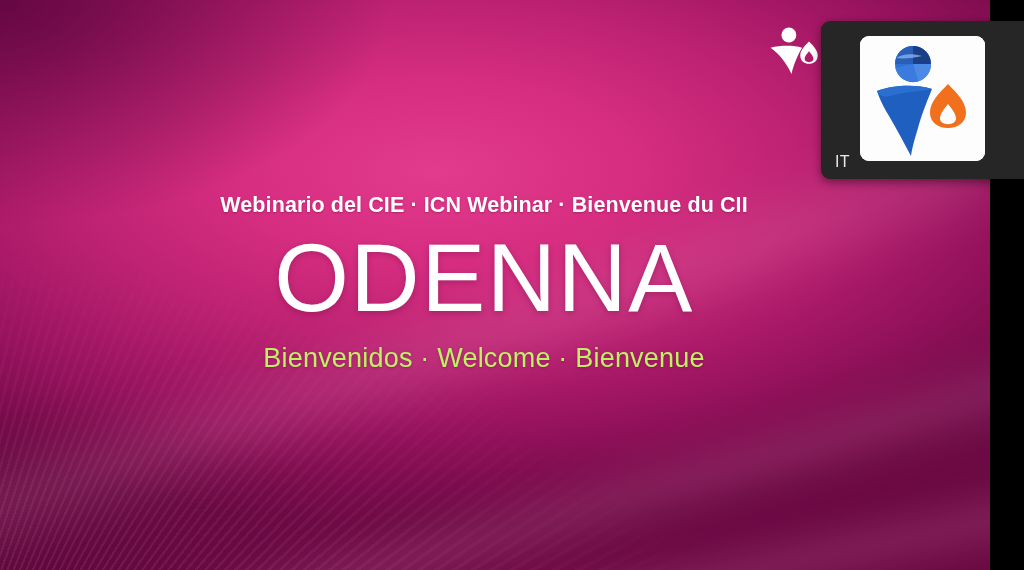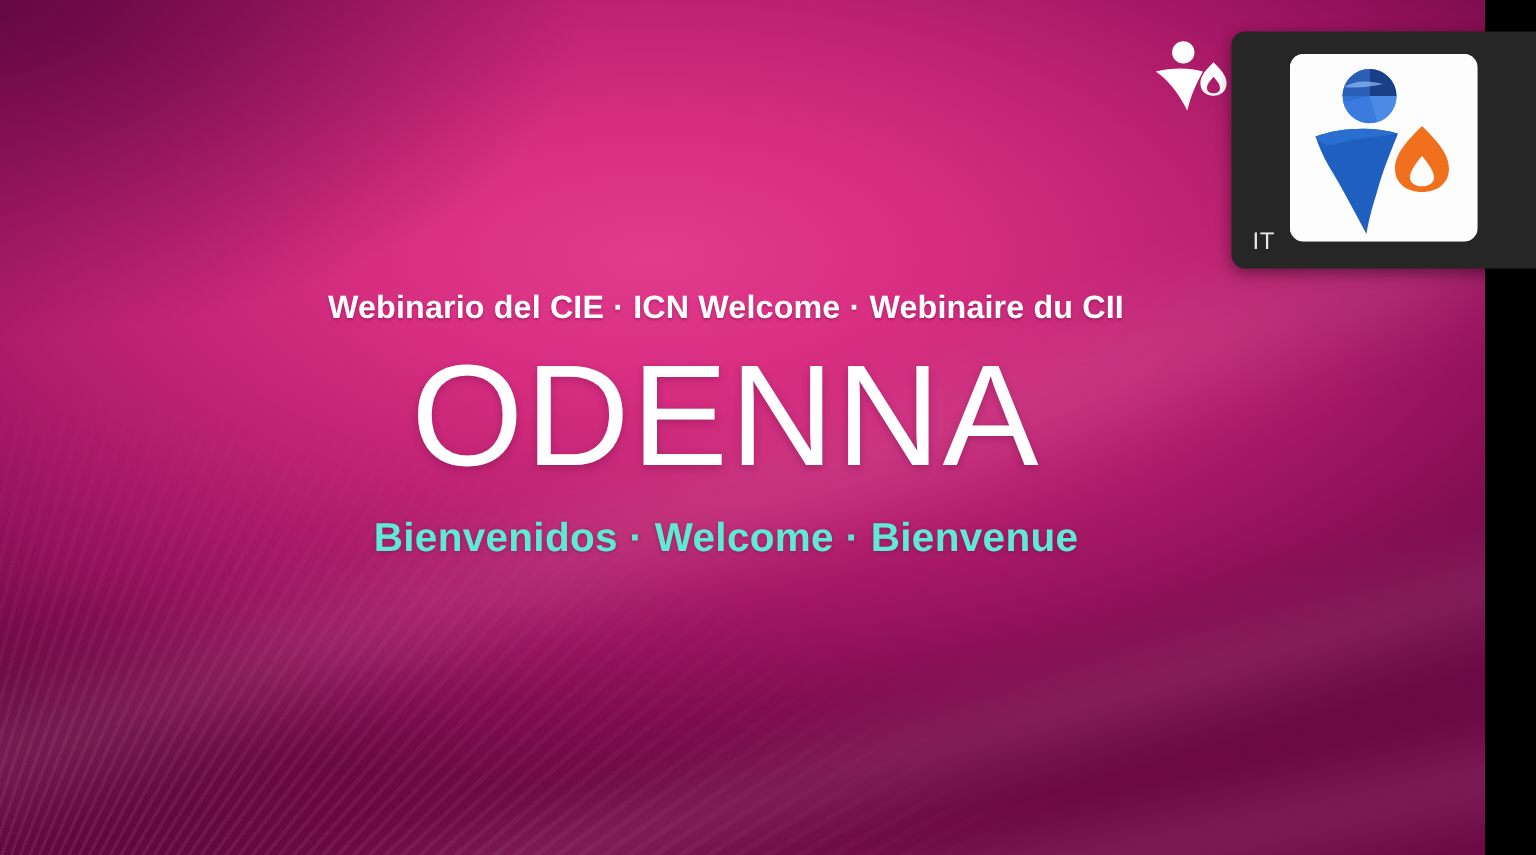--- a/index.html
+++ b/index.html
@@ -127,24 +127,24 @@
     font-weight: normal;
     letter-spacing: 1.5px;
     line-height: 1.0;
     text-shadow: 0 2px 6px rgba(90,5,55,.30);
   }
   #subhead {
     position: absolute;
     left: 0; top: 342px;
     width: 968px;
     font-size: 27px;
-    font-weight: bold;
+    font-weight: normal;
     letter-spacing: .2px;
     line-height: 1.2;
-    color: #5eead4;
+    color: #bef264;
     text-shadow: 0 1px 3px rgba(90,5,55,.35);
   }
 
   
   #letterbox-right {
     position: absolute;
     left: 990px; top: 0;
     width: 34px; height: 570px;
     background: #000000;
   }
@@ -194,21 +194,21 @@
 
     <div class="bg-base"></div>
     <div class="bg-corner-dark"></div>
     <div class="fan"></div>
     <div class="fan2"></div>
     <div class="sweep-a"></div>
     <div class="sweep-b"></div>
     <div class="sweep-c"></div>
 
     <div class="slide-text">
-      <div id="eyebrow">Webinario del CIE · ICN Welcome · Webinaire du CII</div>
+      <div id="eyebrow">Webinario del CIE · ICN Webinar · Bienvenue du CII</div>
       <div id="headline">ODENNA</div>
       <div id="subhead">Bienvenidos · Welcome · Bienvenue</div>
     </div>
 
     <div id="slide-watermark">
       <svg viewBox="0 0 64 64" xmlns="http://www.w3.org/2000/svg" aria-hidden="true">
         <circle cx="25" cy="12.5" r="8.5" fill="#ffffff"></circle>
         <path d="M4 27 C16 24 30 24 40 27 C36 34 31 44 28 57 C22 44 13 33 4 27 Z" fill="#ffffff"></path>
         <path d="M48 20 C53 25 58 30 58 36 C58 42 53.5 45.5 48 45.5 C42.5 45.5 38 42 38 36 C38 30 43 25 48 20 Z
                  M48 31 C45 34.5 43 37 43 39.8 C43 42.2 45.2 43.6 48 43.6 C50.8 43.6 53 42.2 53 39.8 C53 37 51 34.5 48 31 Z" fill="#ffffff" fill-rule="evenodd"></path>

